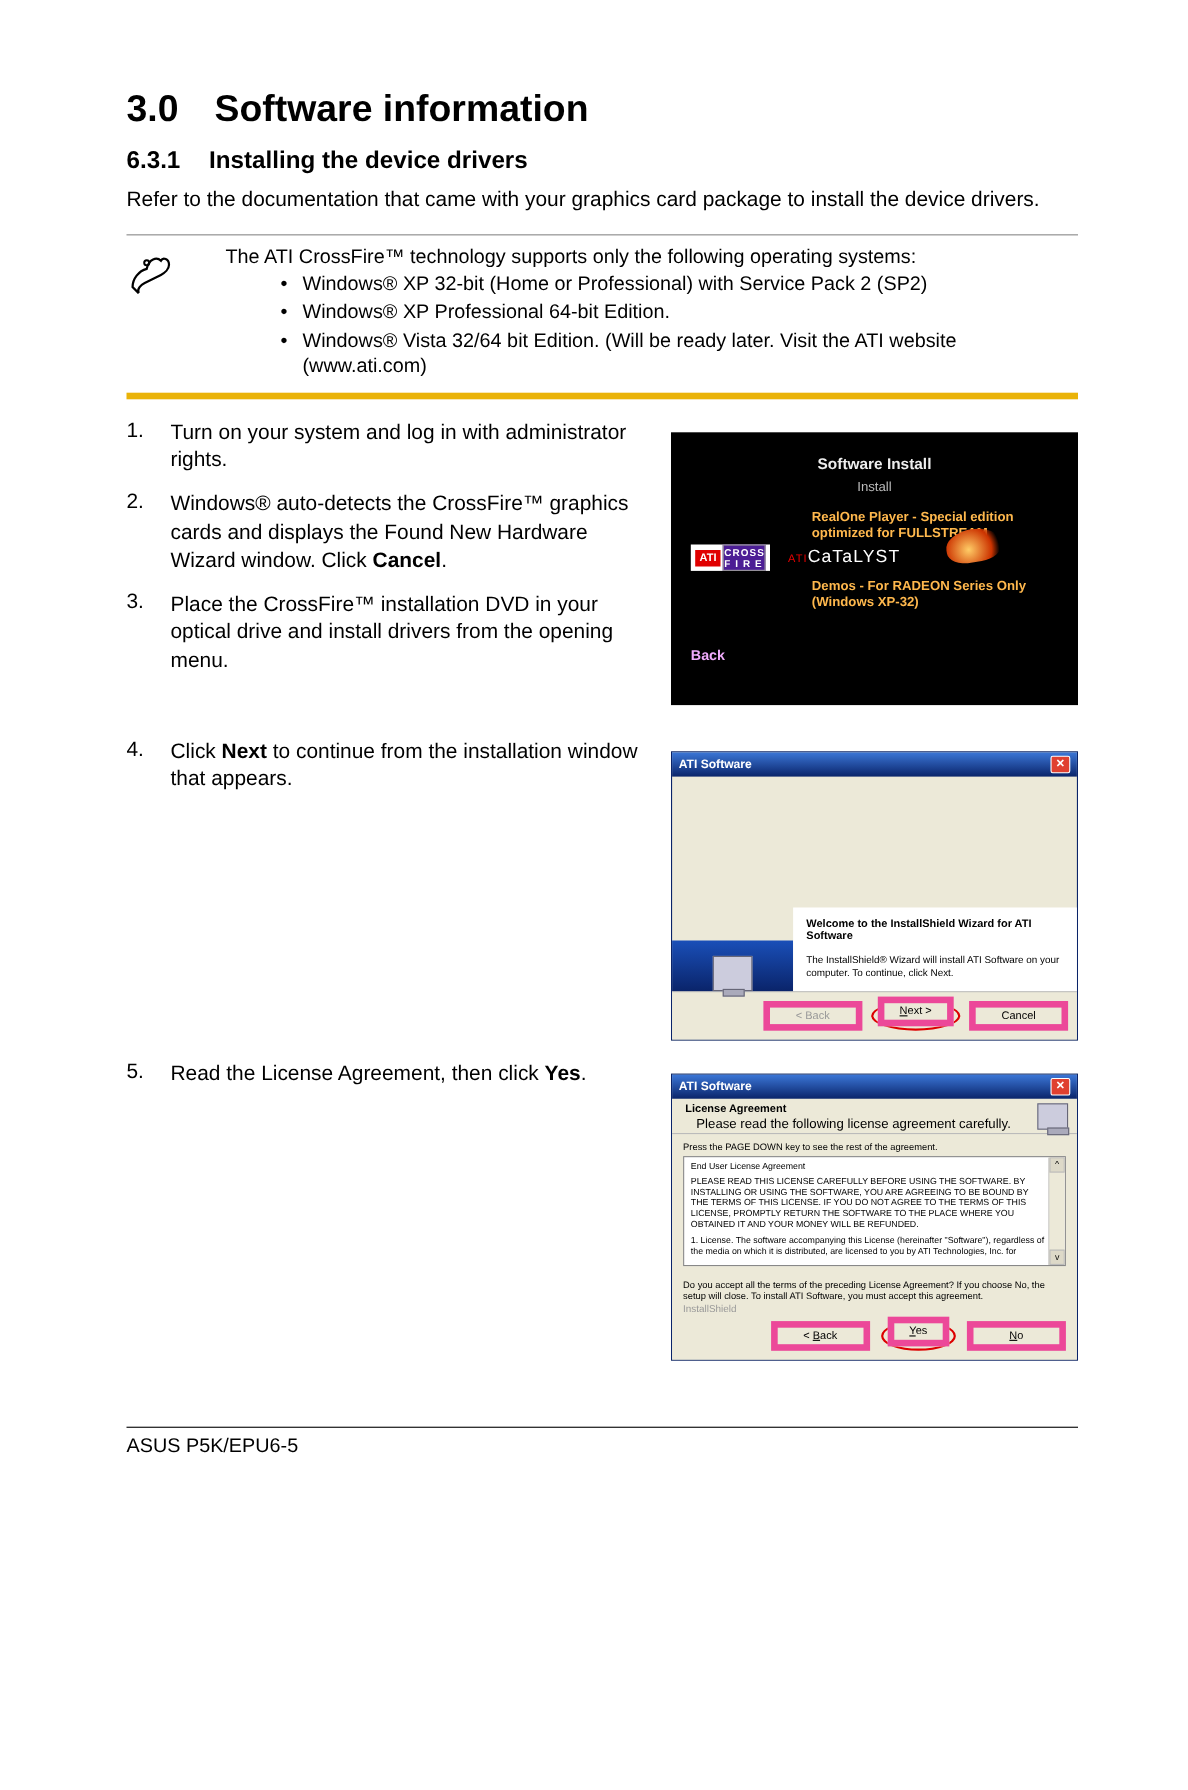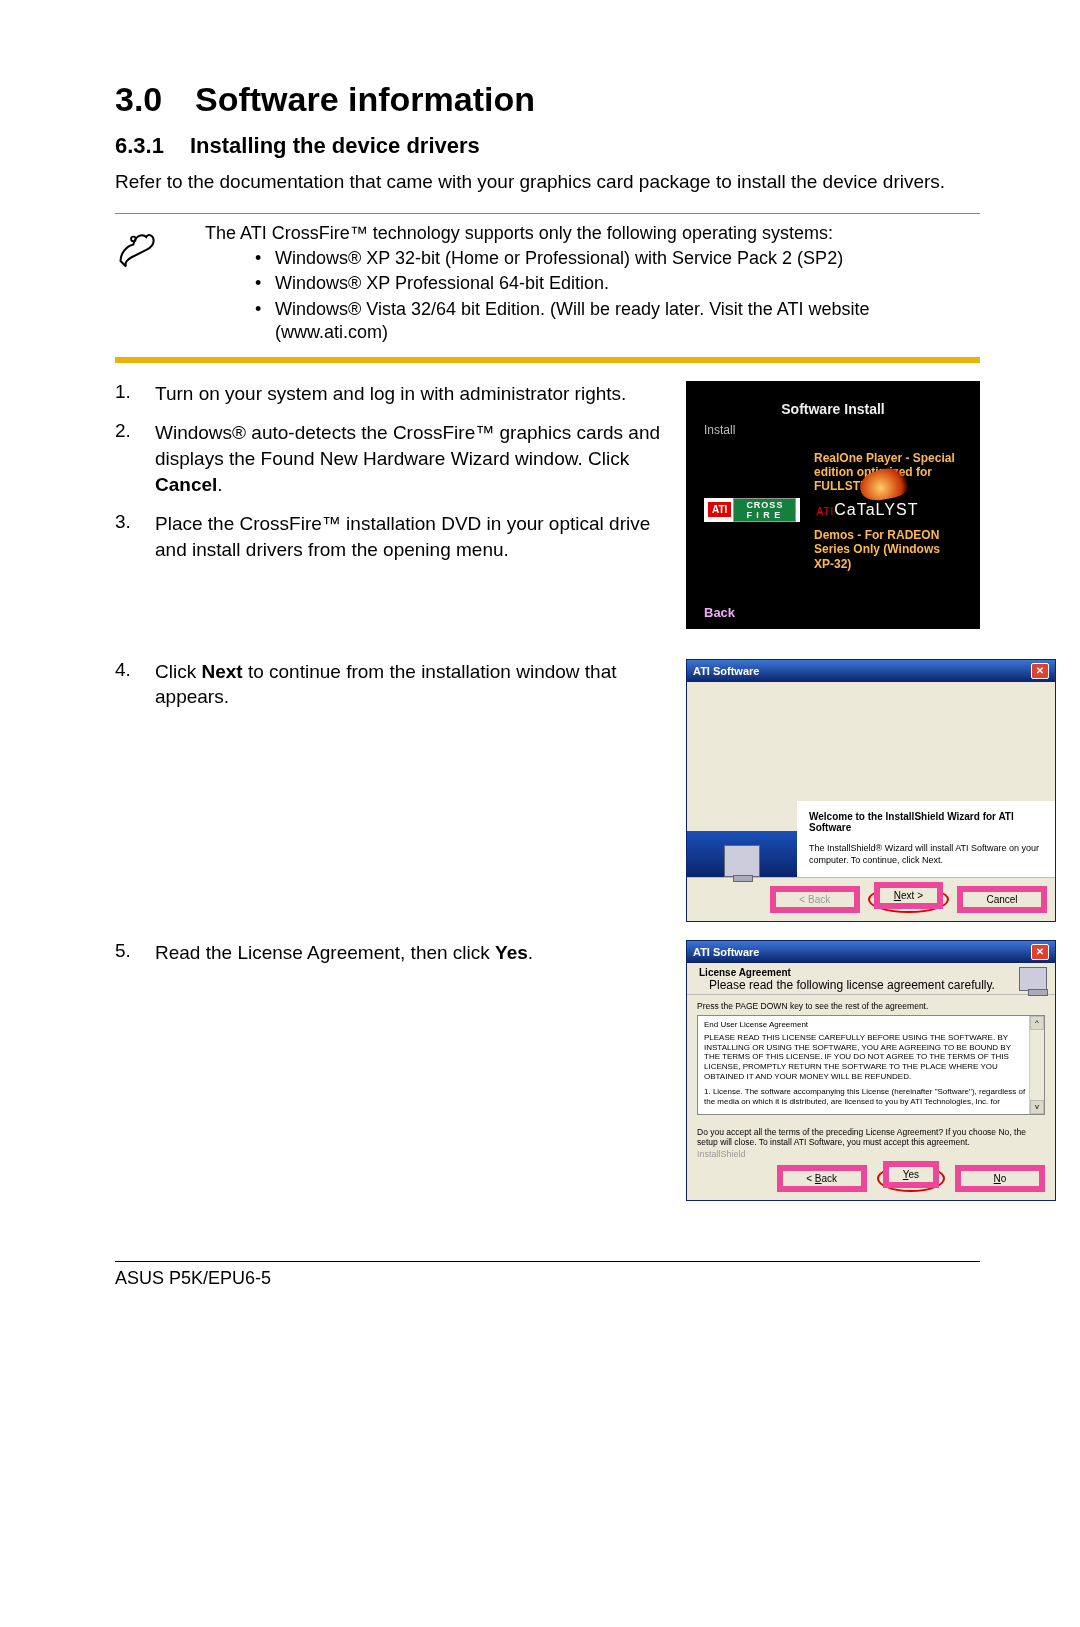--- a/index.html
+++ b/index.html
@@ -90,40 +90,41 @@
     display: flex;
   }
   ol.steps li .n {
     min-width: 40px;
   }
   ol.steps li .t {
     flex: 1;
     line-height: 1.35;
   }
   .img-col {
-    width: 294px;
+    width: 370px;
     flex-shrink: 0;
+    margin-top: 12px;
   }
   .install-menu {
     background: #000;
     color: #eee;
     font-size: 12px;
     padding: 20px 18px 18px 18px;
     position: relative;
     height: 210px;
     box-sizing: content-box;
   }
   .install-menu .si-title {
     text-align: center;
     font-weight: bold;
     font-size: 14px;
     margin-bottom: 6px;
   }
   .install-menu .si-install {
-    text-align: left;
+    text-align: center;
     color: #bbb;
     margin-bottom: 14px;
     font-size: 12px;
   }
   .install-menu .si-line1 {
     color: #ffb84d;
     font-weight: bold;
     padding-left: 110px;
     line-height: 1.2;
     margin-bottom: 4px;
@@ -137,21 +138,21 @@
   .ati-logo {
     background: #fff;
     display: inline-flex;
     align-items: center;
     height: 24px;
     padding: 0 4px;
     font-size: 10px;
     font-weight: bold;
   }
   .ati-red { background: #e00000; color: #fff; padding: 2px 4px; margin-right: 2px; }
-  .cross-box { background: #15803d; color: #fff; border: 1px solid #999; padding: 1px 12px; font-size: 9px; letter-spacing: 1px; }
+  .cross-box { background: #4c1d95; color: #fff; border: 1px solid #999; padding: 1px 0; font-size: 9px; letter-spacing: 1px; }
   .catalyst {
     color: #fff;
     font-size: 16px;
     font-family: 'Arial Black', sans-serif;
     letter-spacing: 1px;
     padding-left: 8px;
   }
   .catalyst .ati-sm { color: #e00; font-size: 10px; }
   .install-menu .si-demos {
     color: #ffb84d;

